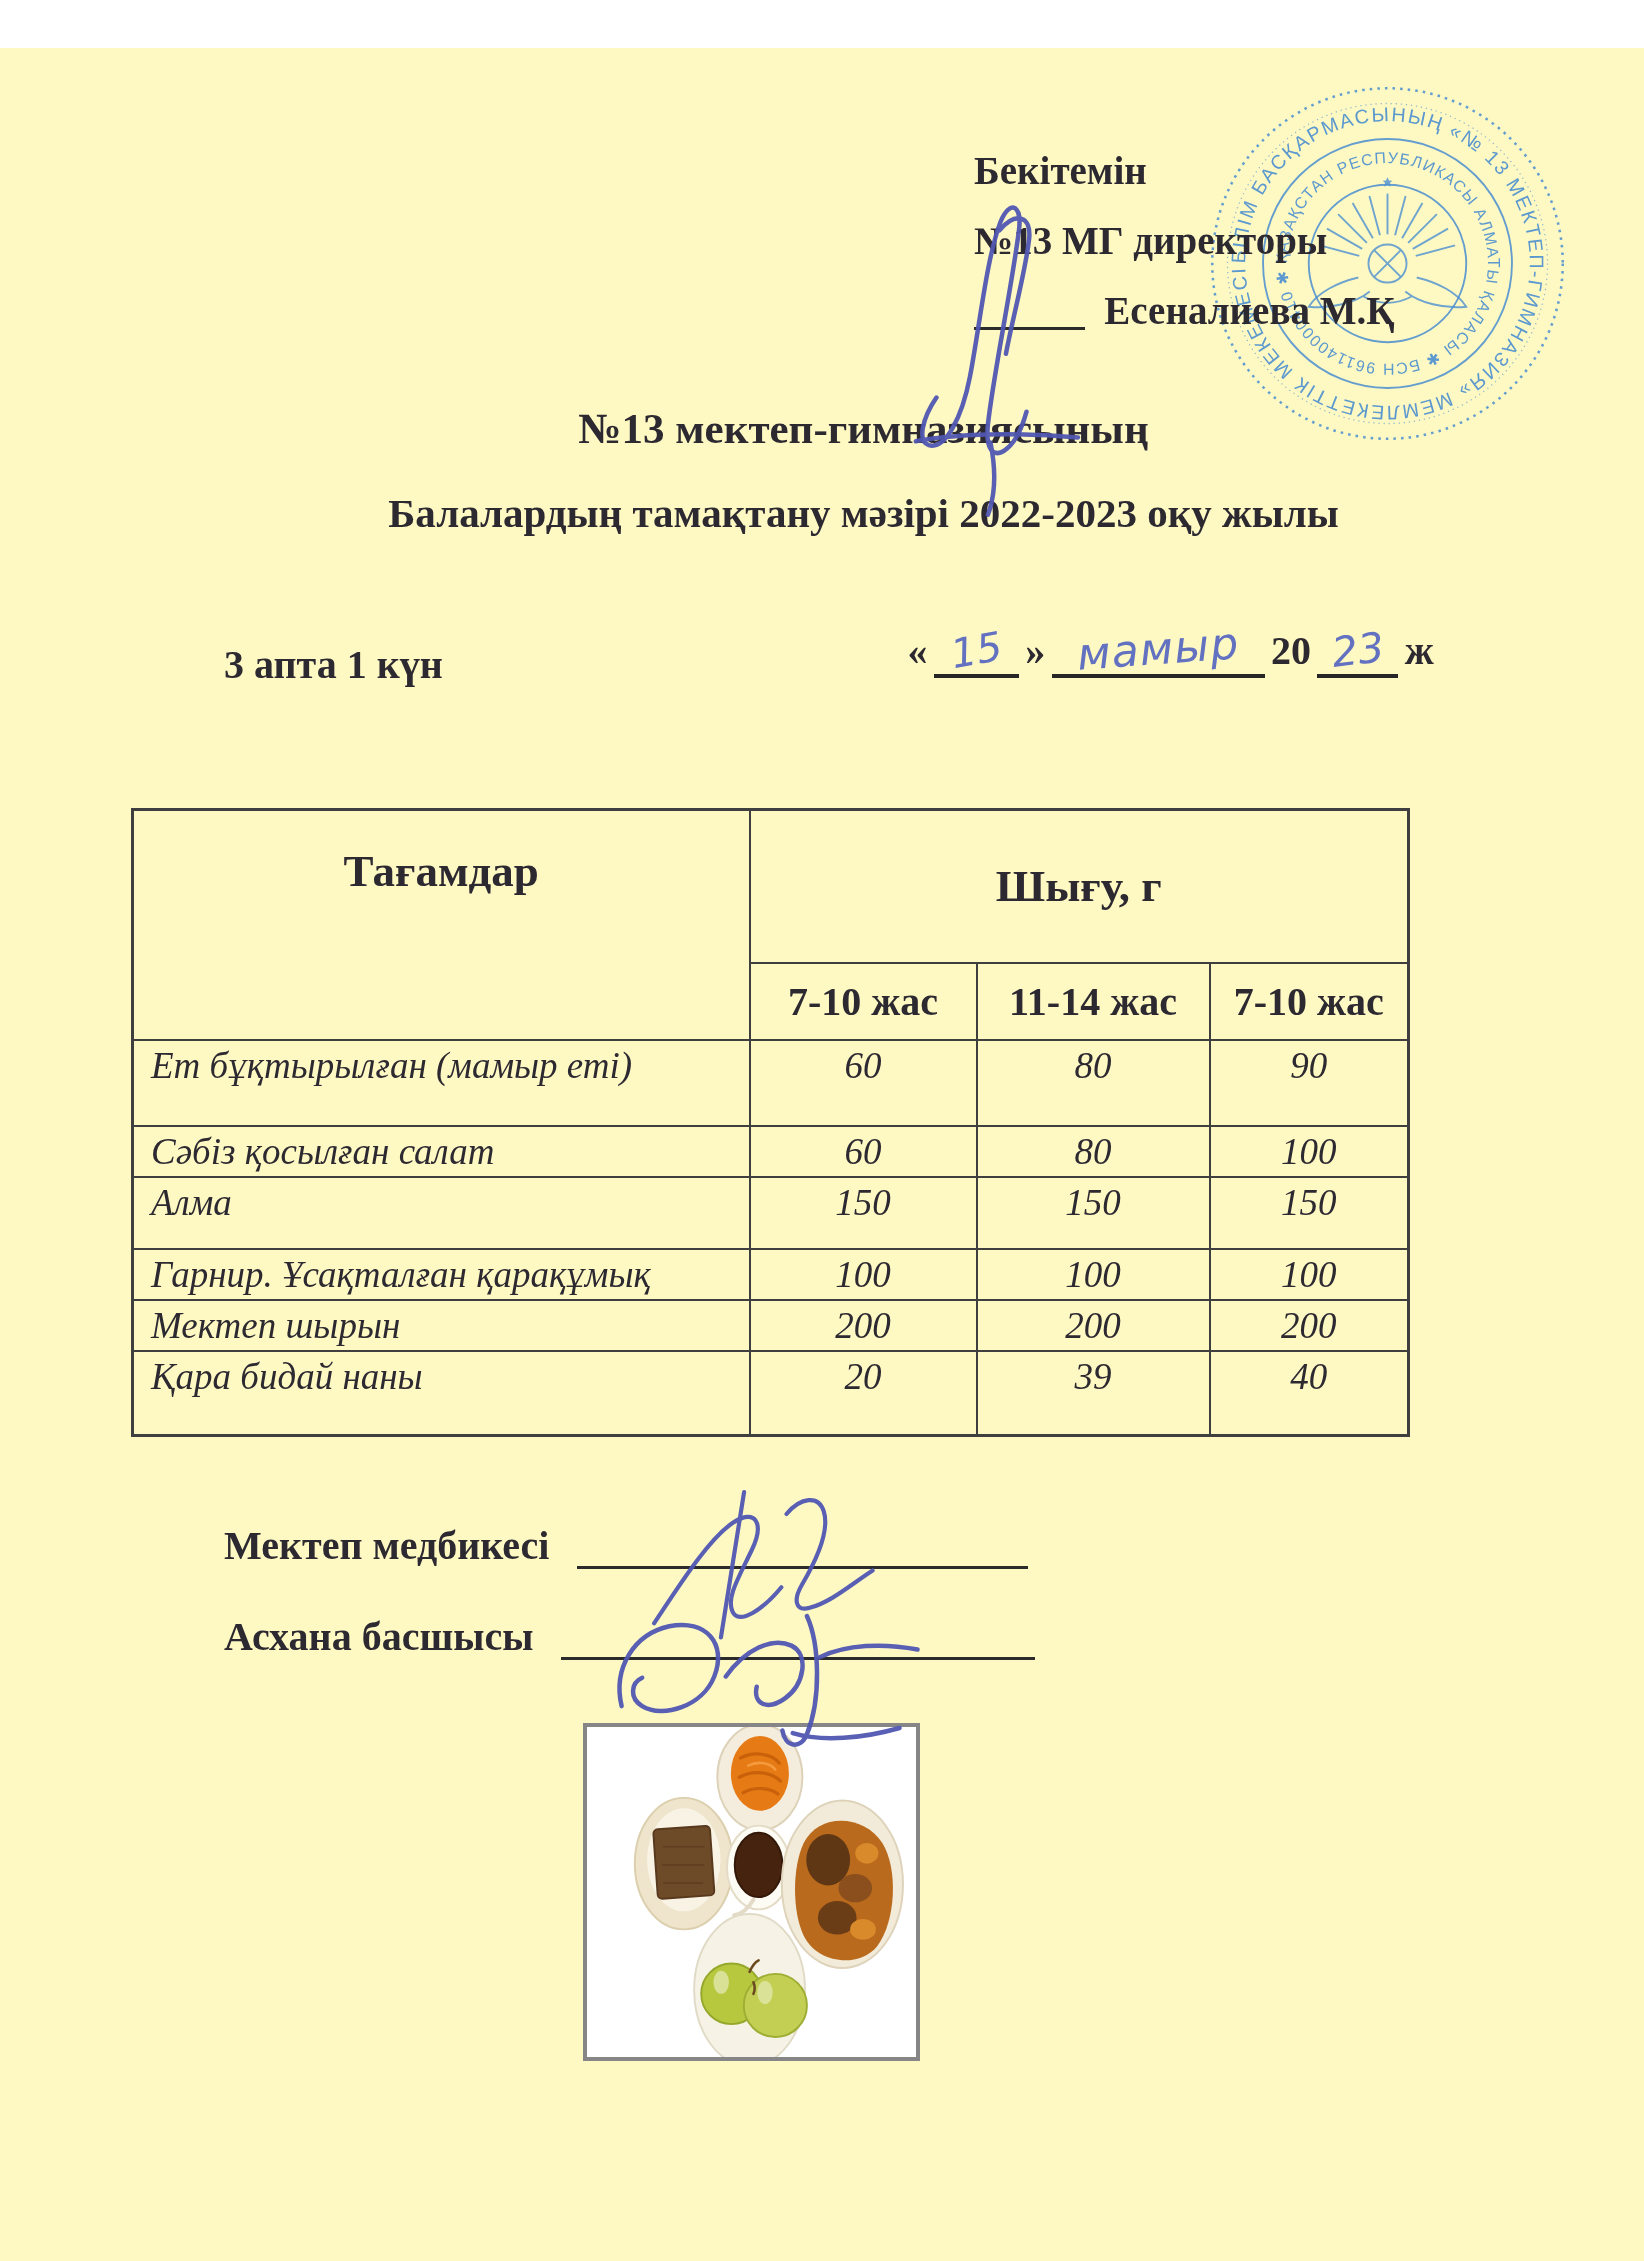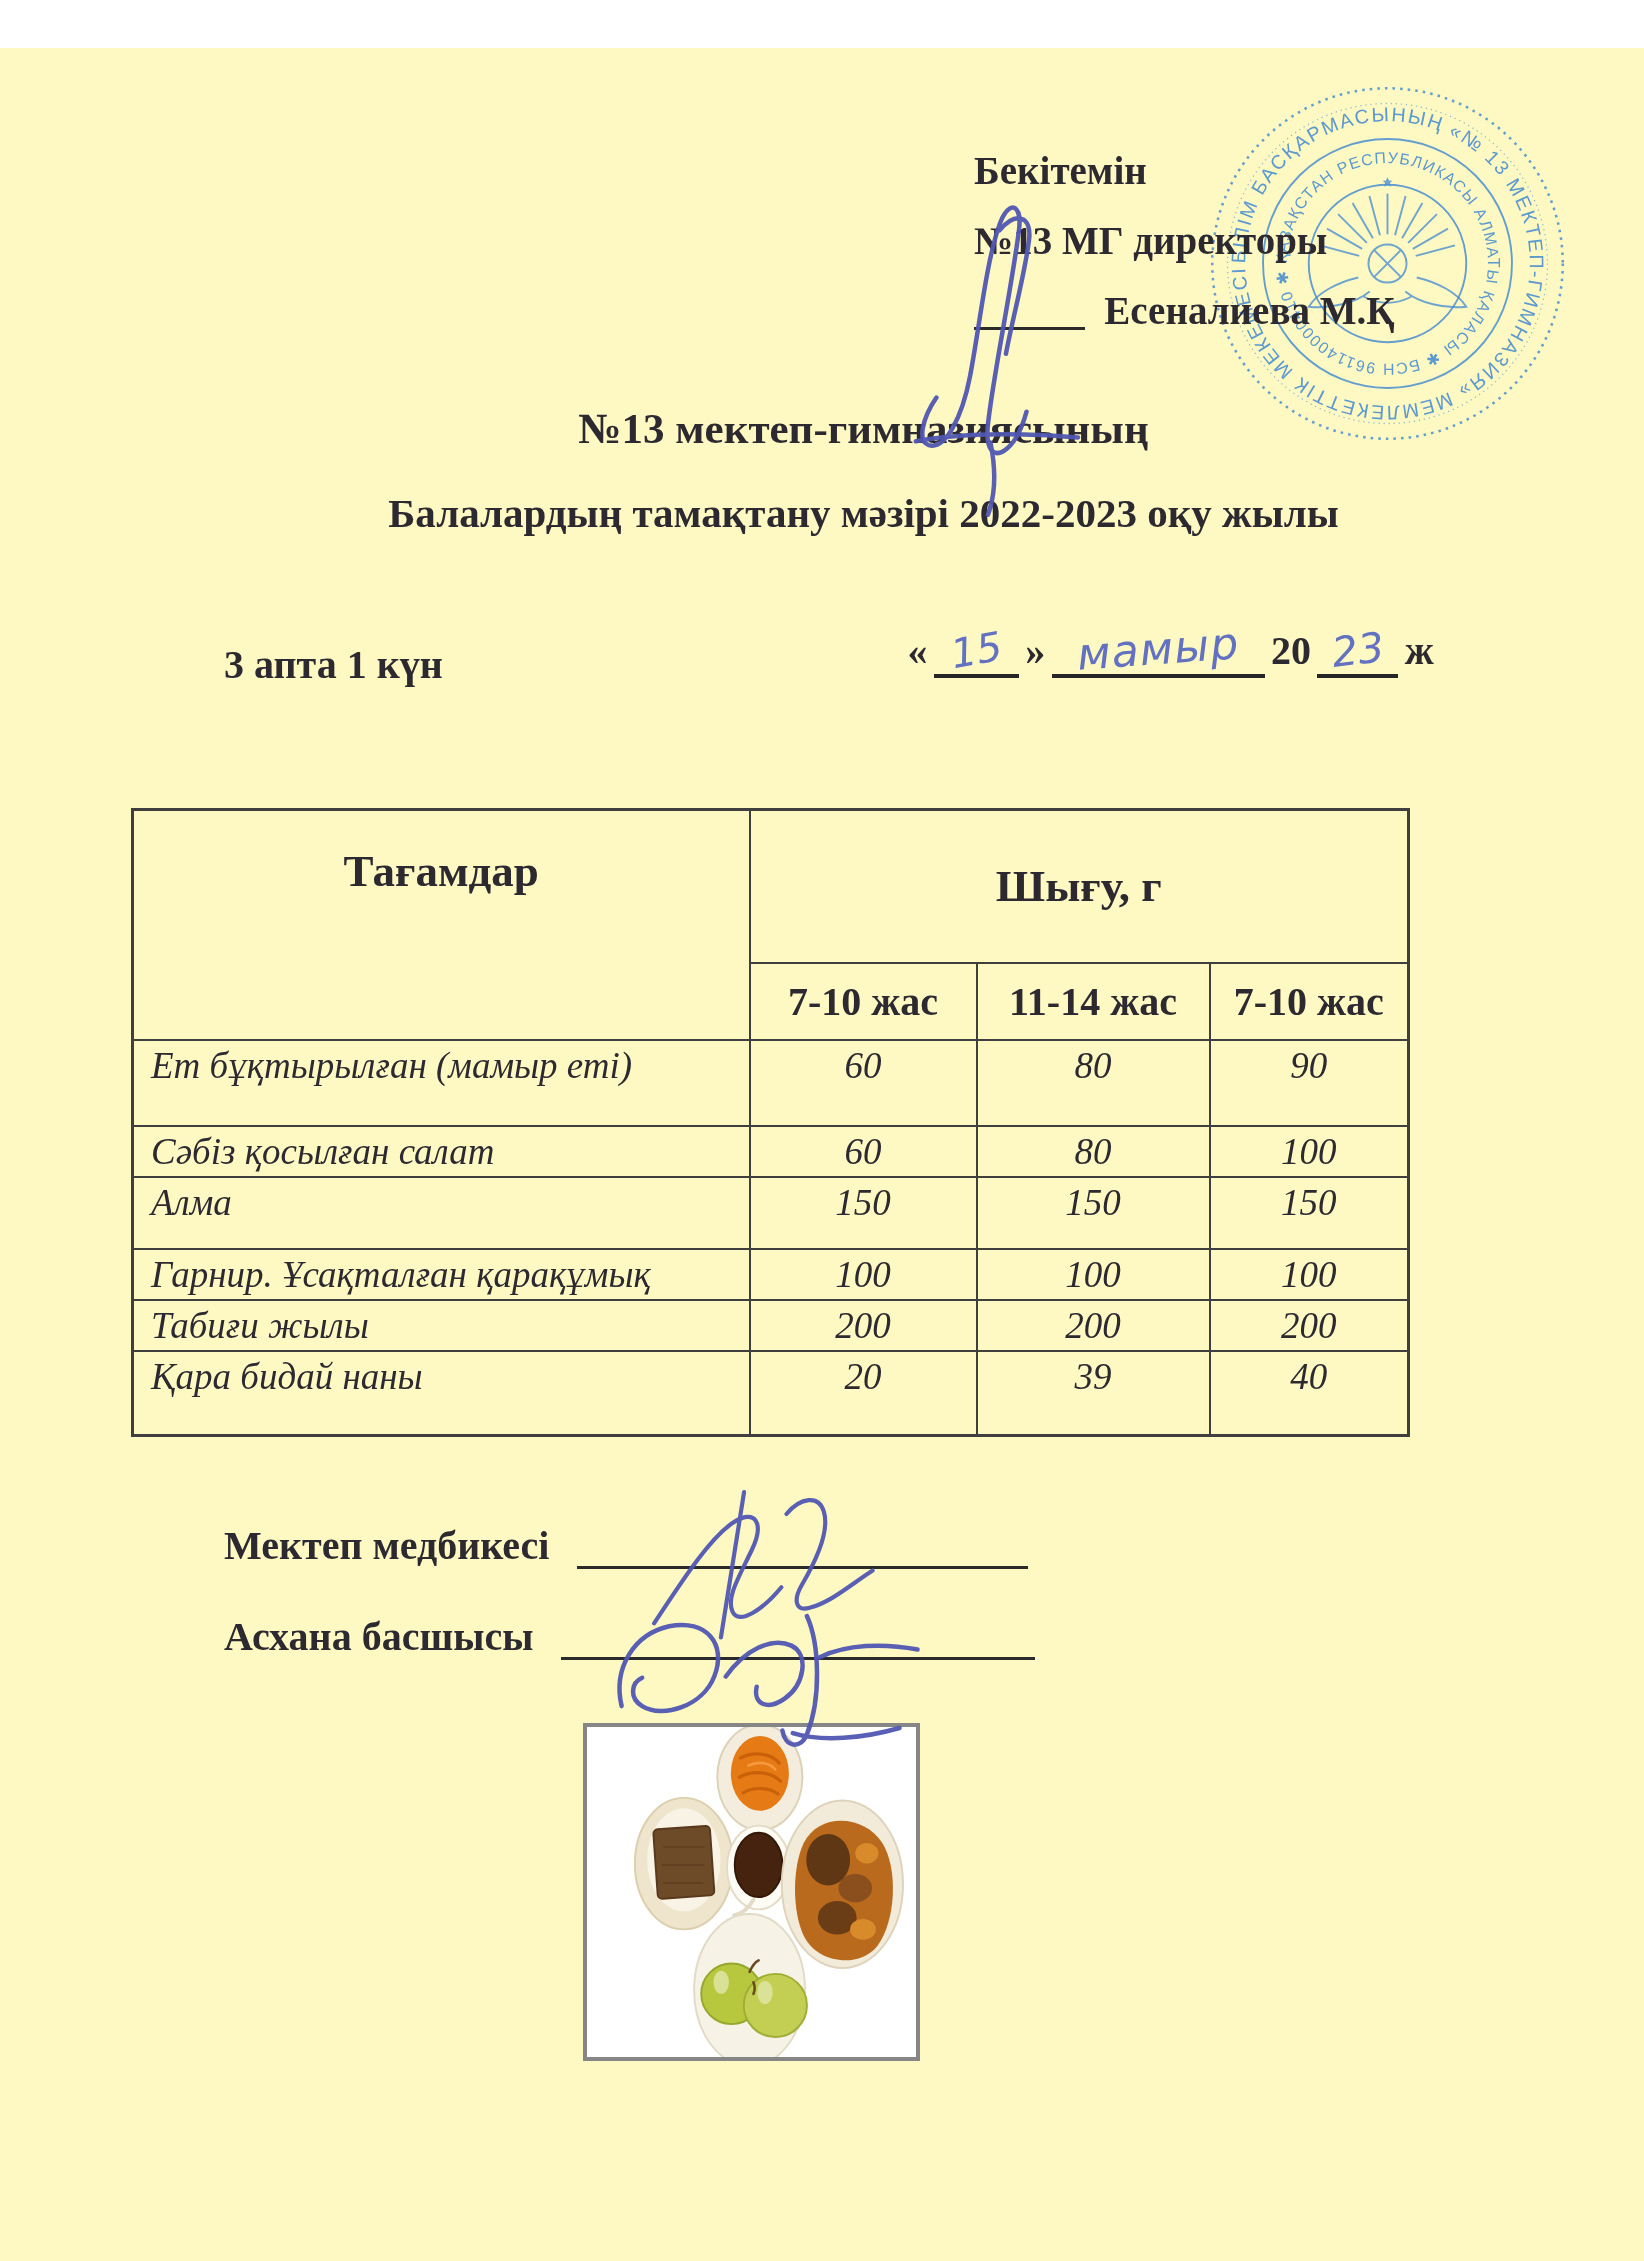--- a/index.html
+++ b/index.html
@@ -175,21 +175,21 @@
       <td class="val">150</td>
       <td class="val">150</td>
     </tr>
     <tr style="height:46px">
       <td class="dish">Гарнир. Ұсақталған қарақұмық</td>
       <td class="val">100</td>
       <td class="val">100</td>
       <td class="val">100</td>
     </tr>
     <tr style="height:43px">
-      <td class="dish">Табиғи жылы</td>
+      <td class="dish">Мектеп шырын</td>
       <td class="val">200</td>
       <td class="val">200</td>
       <td class="val">200</td>
     </tr>
     <tr style="height:85px">
       <td class="dish">Қара бидай наны</td>
       <td class="val">20</td>
       <td class="val">39</td>
       <td class="val">40</td>
     </tr>

